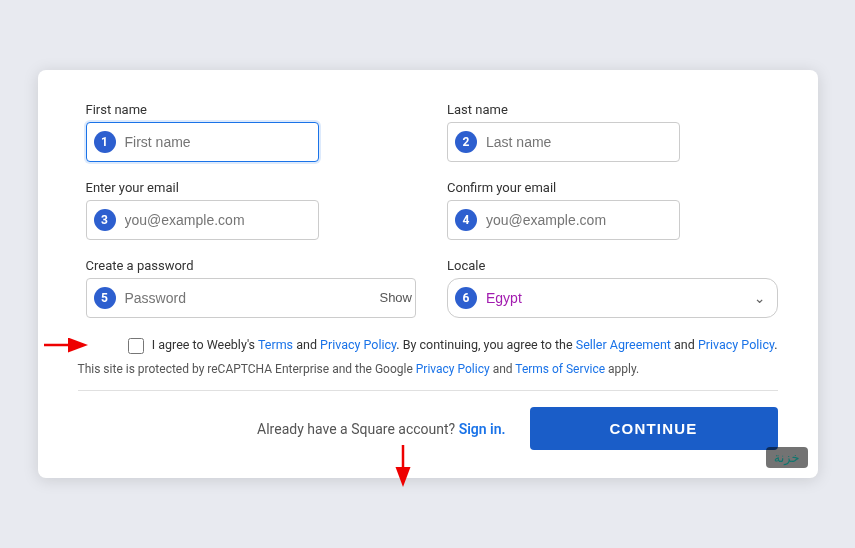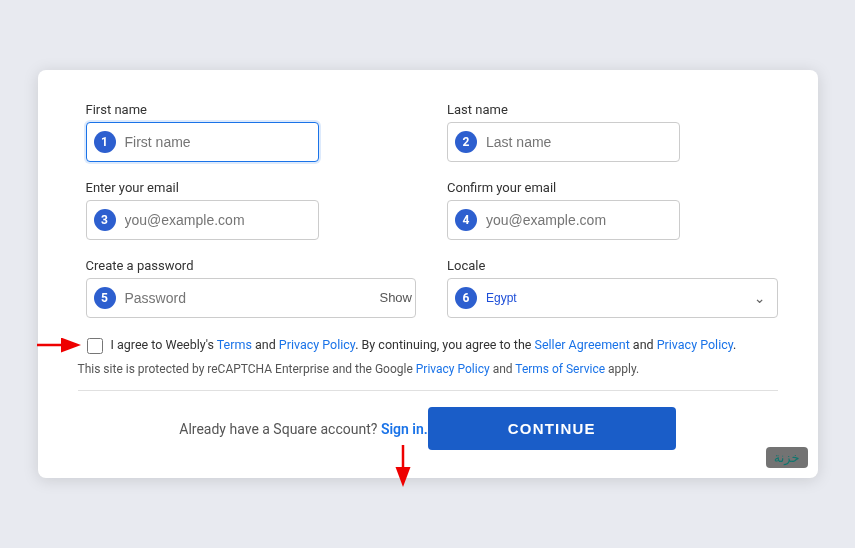--- a/index.html
+++ b/index.html
@@ -82,42 +82,43 @@
       font-weight: 500;
     }
     .locale-wrapper {
       position: relative;
       display: flex;
       align-items: center;
     }
     .locale-wrapper select {
       width: 100%;
       border: 1.5px solid #ccc;
-      border-radius: 4px;
+      border-radius: 12px;
       padding: 10px 12px;
-      font-size: 12px;
-      color: #1d4ed8;
+      font-size: 14px;
+      color: #a21caf;
       height: 40px;
       outline: none;
       appearance: none;
       background: #fff;
       cursor: pointer;
     }
     .locale-chevron {
       position: absolute;
       right: 12px;
       pointer-events: none;
       color: #666;
       font-size: 14px;
     }
     .agreement-section {
-      margin: 14px 0 8px 9px;
+      margin: 14px 0 8px 16px;
       display: flex;
       align-items: flex-start;
       gap: 8px;
+      justify-content: flex-end;
     }
     .agreement-section input[type="checkbox"] {
       margin-top: 2px;
       width: 16px;
       height: 16px;
       border: 1.5px solid #aaa;
       border-radius: 2px;
       cursor: pointer;
       flex-shrink: 0;
     }
@@ -142,21 +143,22 @@
       text-decoration: none;
     }
     .divider {
       border: none;
       border-top: 1px solid #e0e0e0;
       margin: 14px 0 16px 0;
     }
     .bottom-row {
       display: flex;
       align-items: center;
-      justify-content: center;
+      justify-content: flex-end;
+      gap: 24px;
     }
     .sign-in-text {
       font-size: 14px;
       color: #555;
     }
     .sign-in-text a {
       color: #1a73e8;
       text-decoration: none;
       font-weight: 600;
     }

